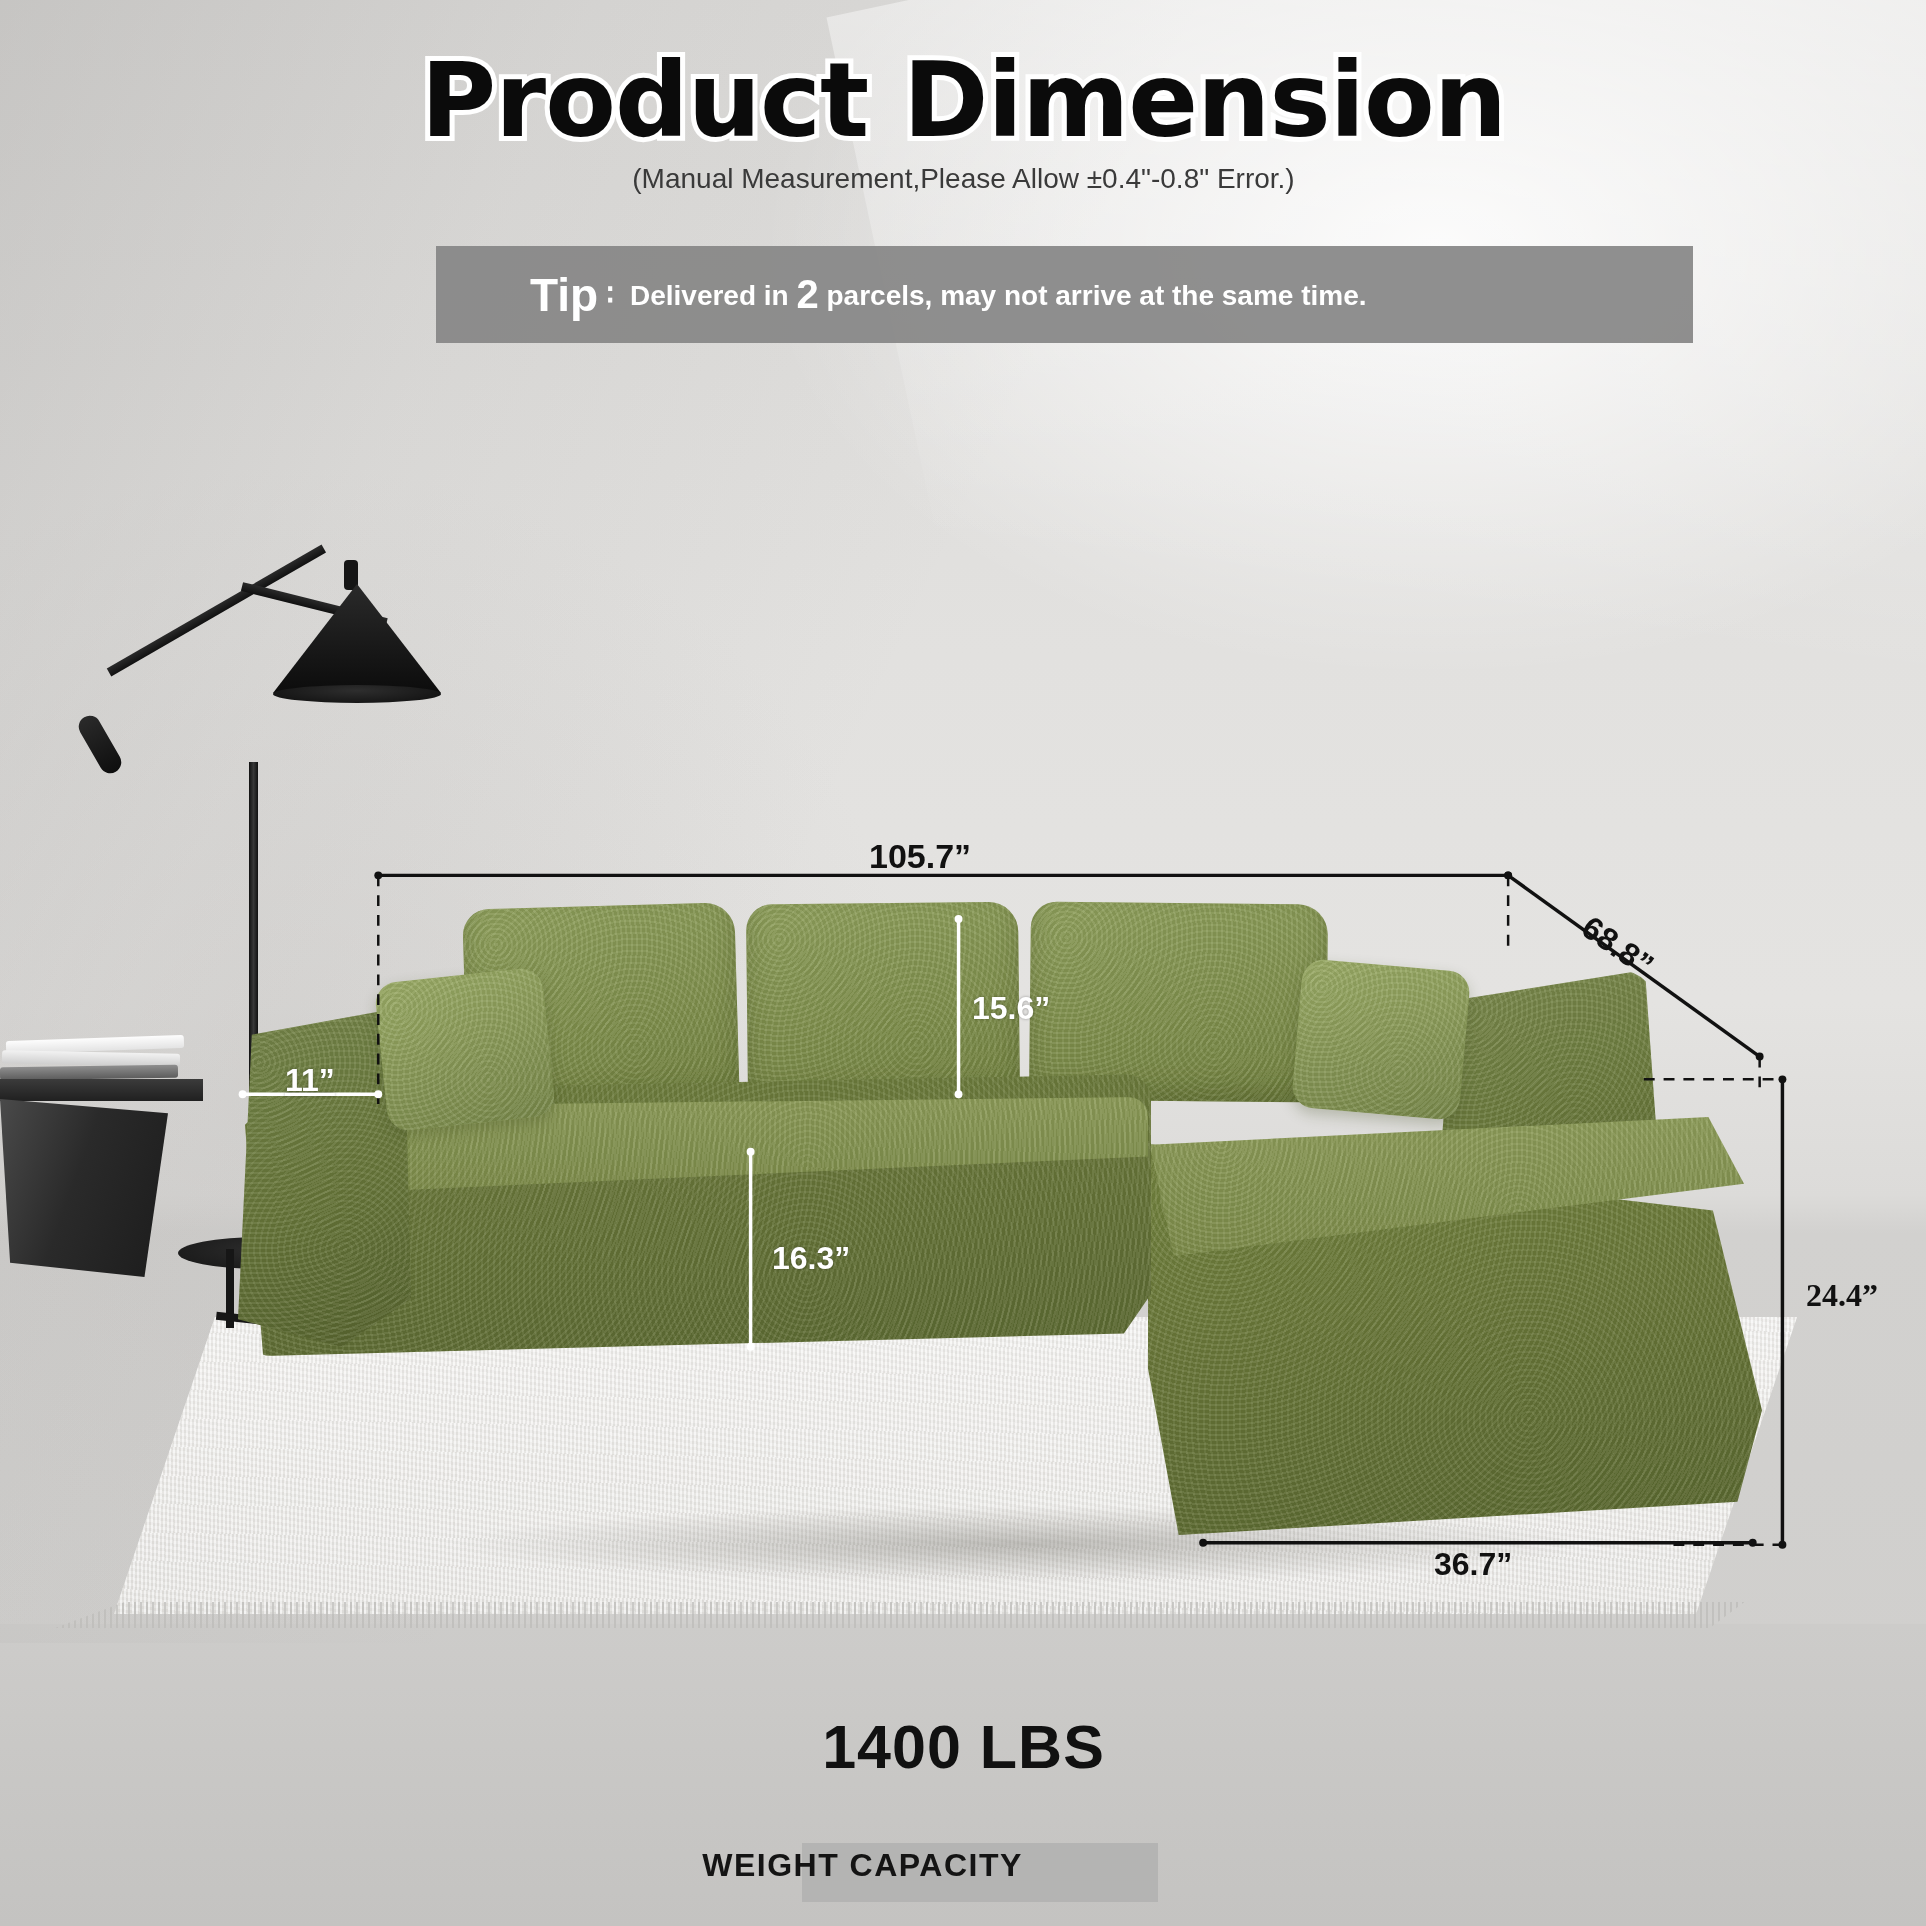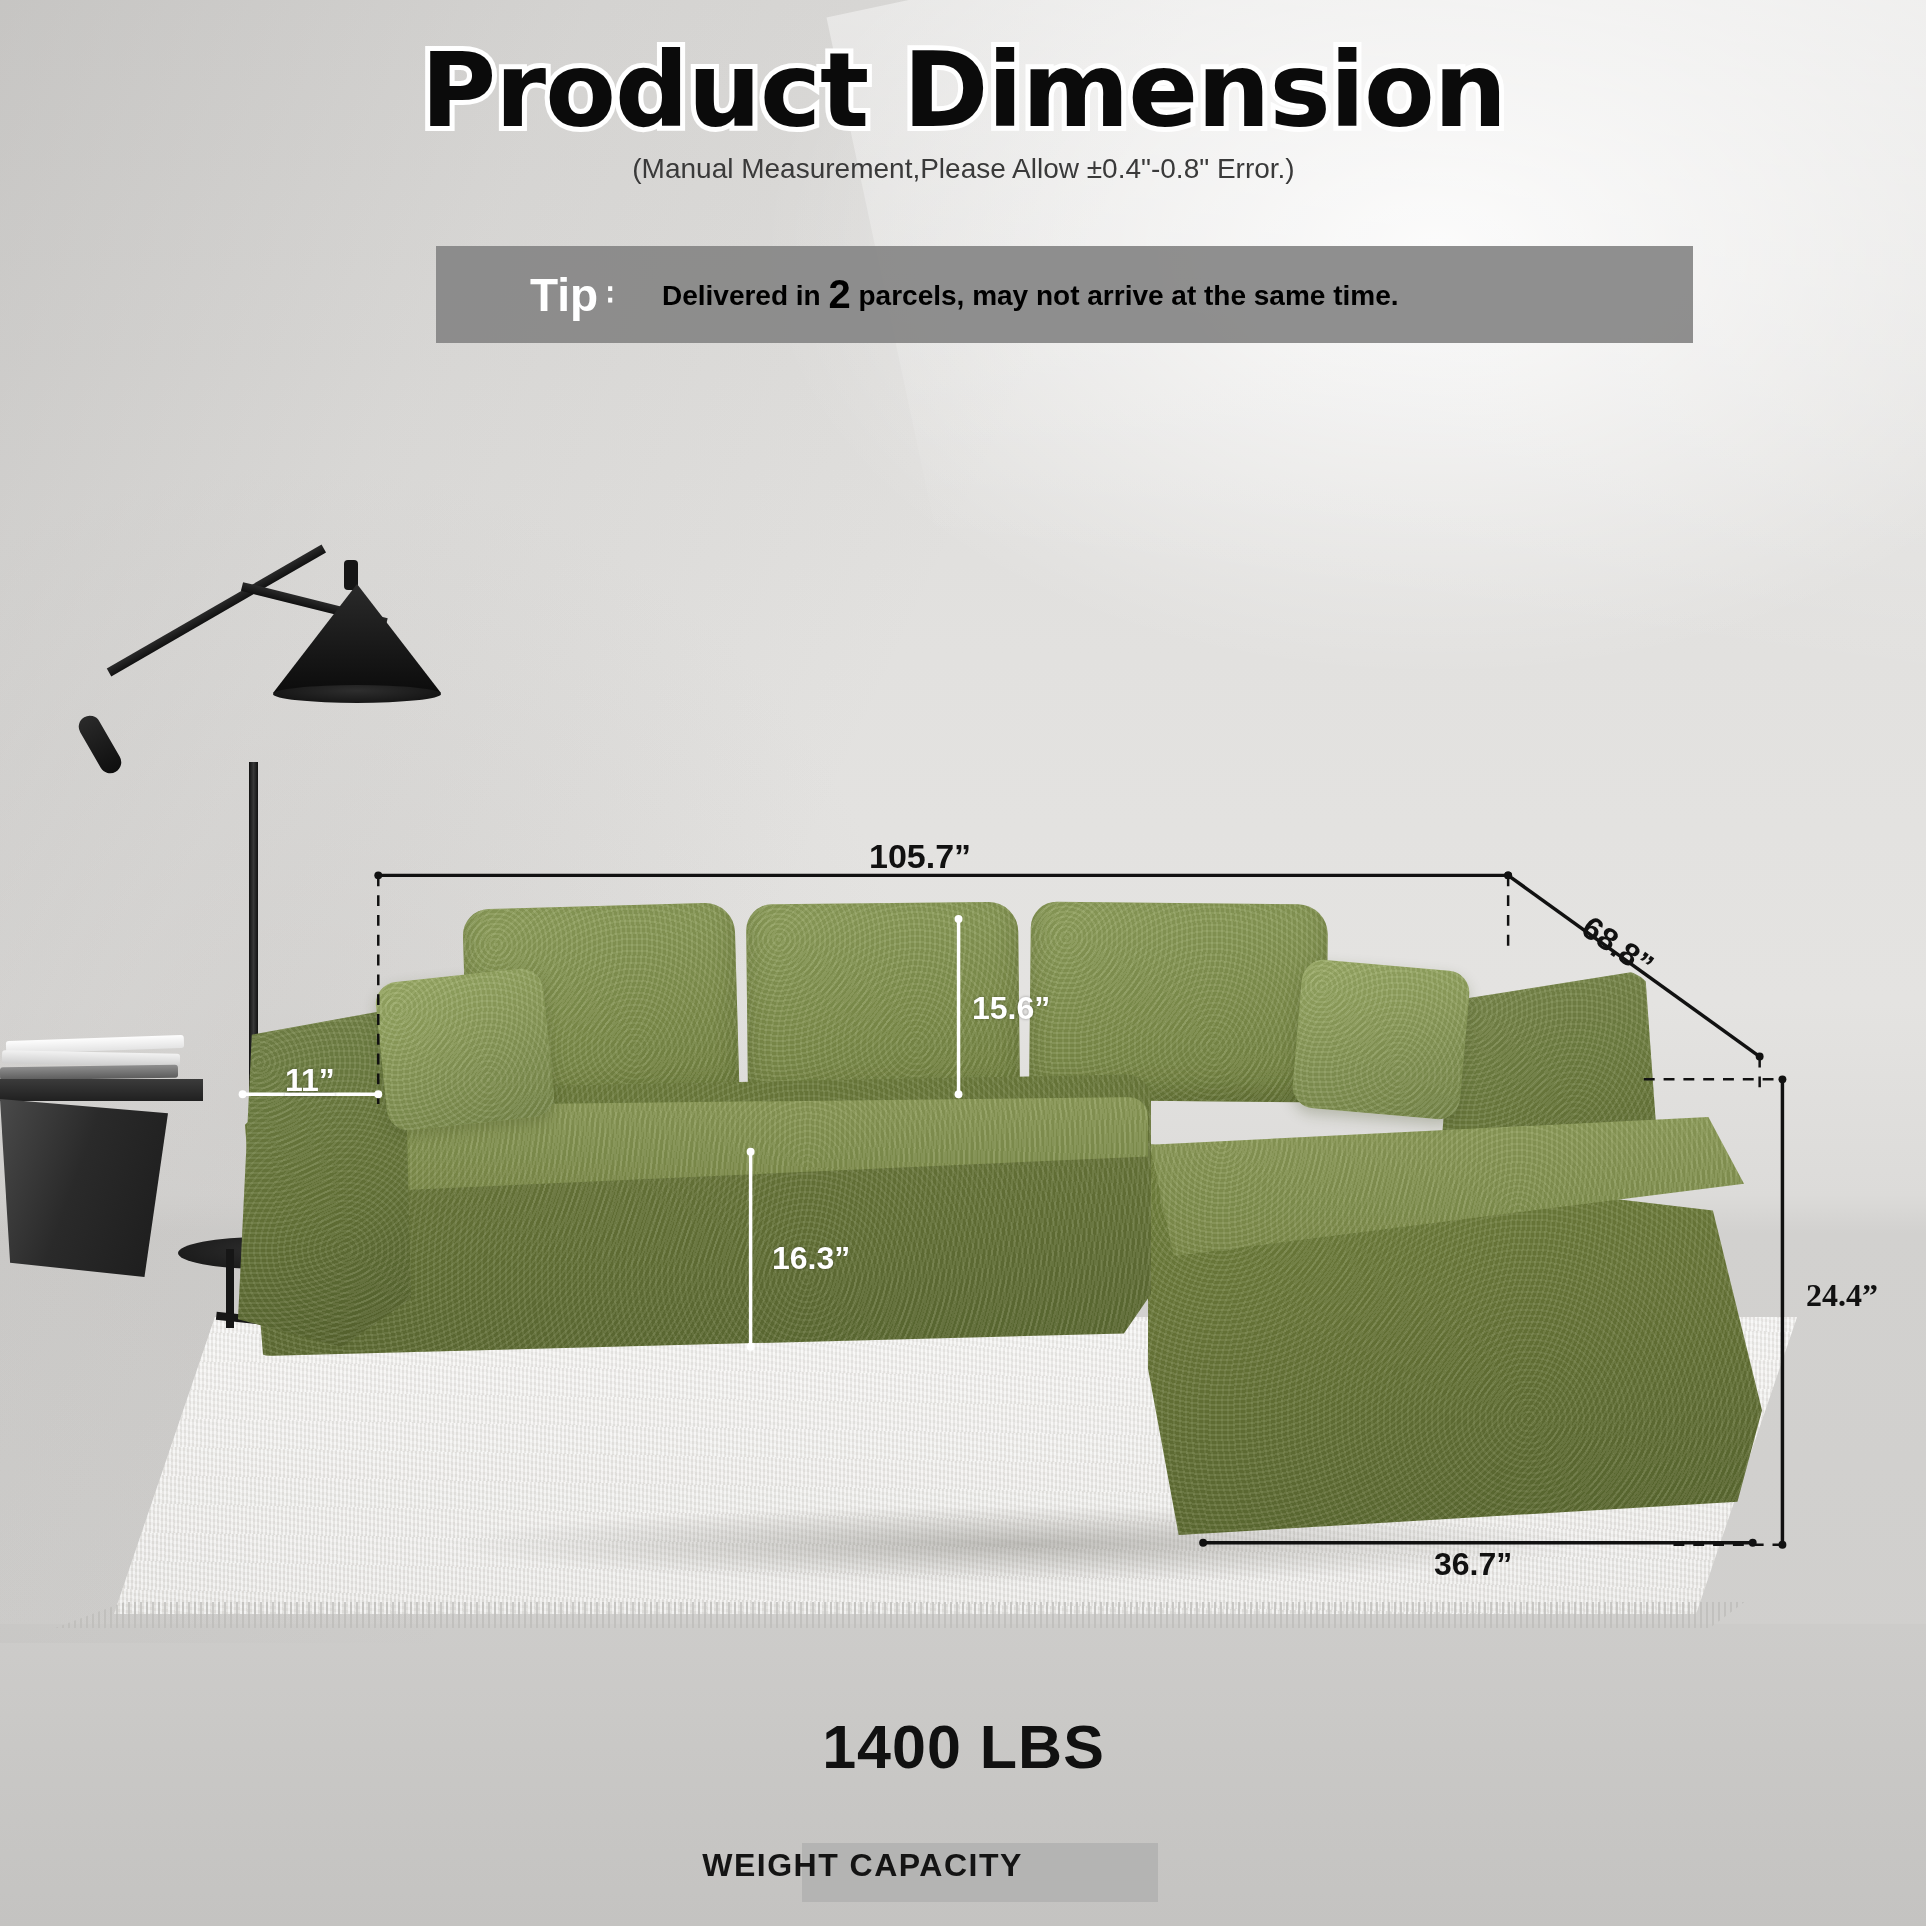--- a/index.html
+++ b/index.html
@@ -216,21 +216,21 @@
 
   
   #header{ position:absolute; left:0; top:0; width:1927px; }
   #title{
     text-align:center;
     font-family:"DejaVu Sans", sans-serif;
     font-weight:bold;
     font-size:103px;
     letter-spacing:-1px;
     color:#0b0b0b;
-    padding-top:30px;
+    padding-top:40px;
     -webkit-text-stroke:10px #ffffff;
     paint-order:stroke fill;
     text-shadow:0 0 1px #fff;
   }
   #subtitle{
     text-align:center;
     font-family:"Liberation Sans", sans-serif;
     font-size:28px;
     color:#3a3a3a;
     margin-top:3px;
@@ -239,21 +239,21 @@
     position:absolute; left:436px; top:246px; width:1257px; height:97px;
     background:rgba(134,134,134,.93);
     display:flex; align-items:center;
   }
   #tipword{
     color:#fff; font-weight:bold; font-size:46px;
     font-family:"Liberation Sans", sans-serif;
     margin-left:94px; letter-spacing:0px;
   }
   #tipcolon{ color:#fff; font-size:30px; font-weight:bold; margin:0 16px 0 8px; line-height:1; }
-  #tiptext{ color:#000000; font-size:28px; font-weight:bold; line-height:1.42;margin-left:32px; }
+  #tiptext{ color:#ffffff; font-size:28px; font-weight:bold; line-height:1.42; }
   #tiptext .big2{ font-size:40px; font-weight:bold; vertical-align:-3px; }
 
   
   #capbanner{
     position:absolute; left:802px; top:1843px; width:356px; height:59px;
     background:rgba(178,178,178,.92);
   }
   #capnum{
     position:absolute; left:0; top:1712px; width:1927px;
     text-align:center; font-size:61px; font-weight:bold; color:#111;

